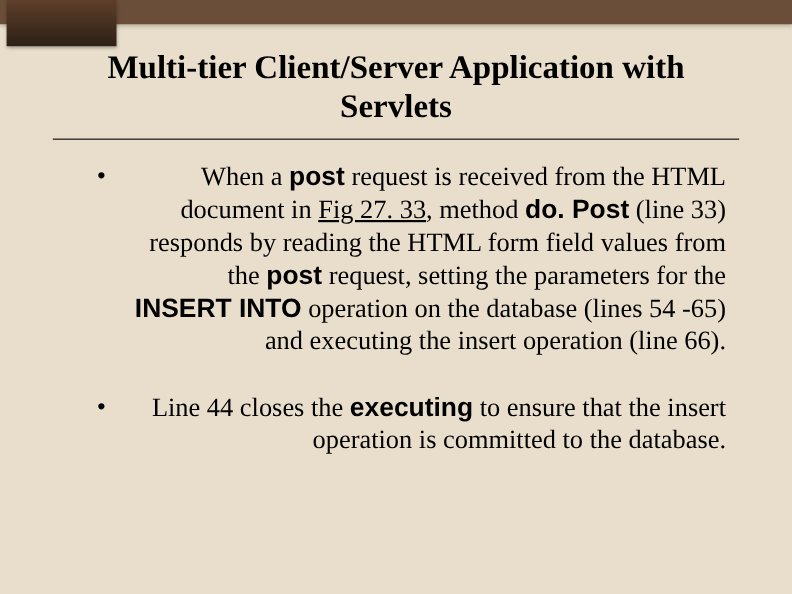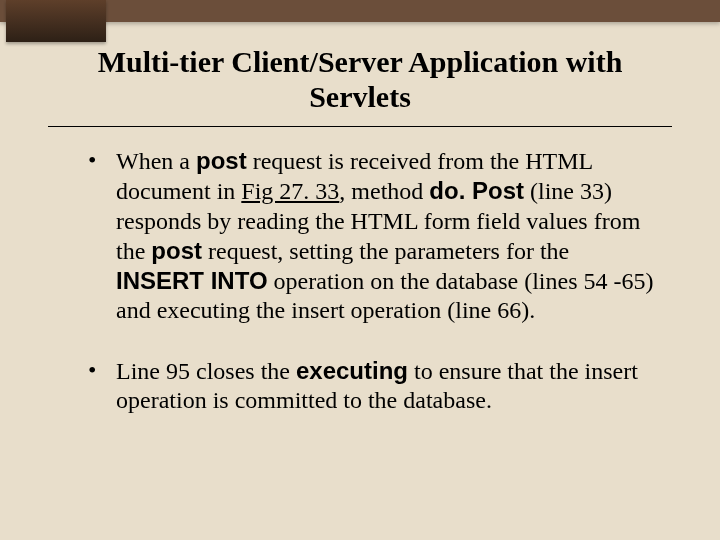--- a/index.html
+++ b/index.html
@@ -53,20 +53,21 @@
       right: 60px;
       font-family: "Times New Roman", Times, serif;
       font-size: 24px;
       color: #000;
       line-height: 1.22;
     }
     .bullet {
       position: relative;
       padding-left: 28px;
       margin-bottom: 30px;
+      text-align: right;
     }
     .bullet::before {
       content: "•";
       position: absolute;
       left: 0;
       top: 0;
       font-size: 24px;
       color: #000;
     }
     .b { font-family: Arial, Helvetica, sans-serif; font-weight: bold; }
@@ -80,16 +81,16 @@
   <div class="tab"></div>
 
   <h1 class="title">Multi-tier Client/Server Application with Servlets</h1>
   <div class="underline"></div>
 
   <div class="body">
     <div class="bullet">
       <span>When a </span><span class="b">post</span><span> request is received from the HTML document in </span><span class="u">Fig 27. 33</span><span>, method </span><span class="b">do. Post</span><span> (line 33) responds by reading the HTML form field values from the </span><span class="b">post</span><span> request, setting the parameters for the </span><span class="b">INSERT INTO</span><span> operation on the database (lines 54 -65) and executing the insert operation (line 66).</span>
     </div>
     <div class="bullet">
-      <span>Line 95 closes the </span><span class="b">executing</span><span> to ensure that the insert operation is committed to the database.</span>
+      <span>Line 44 closes the </span><span class="b">executing</span><span> to ensure that the insert operation is committed to the database.</span>
     </div>
   </div>
 </div>
 
 </body></html>

